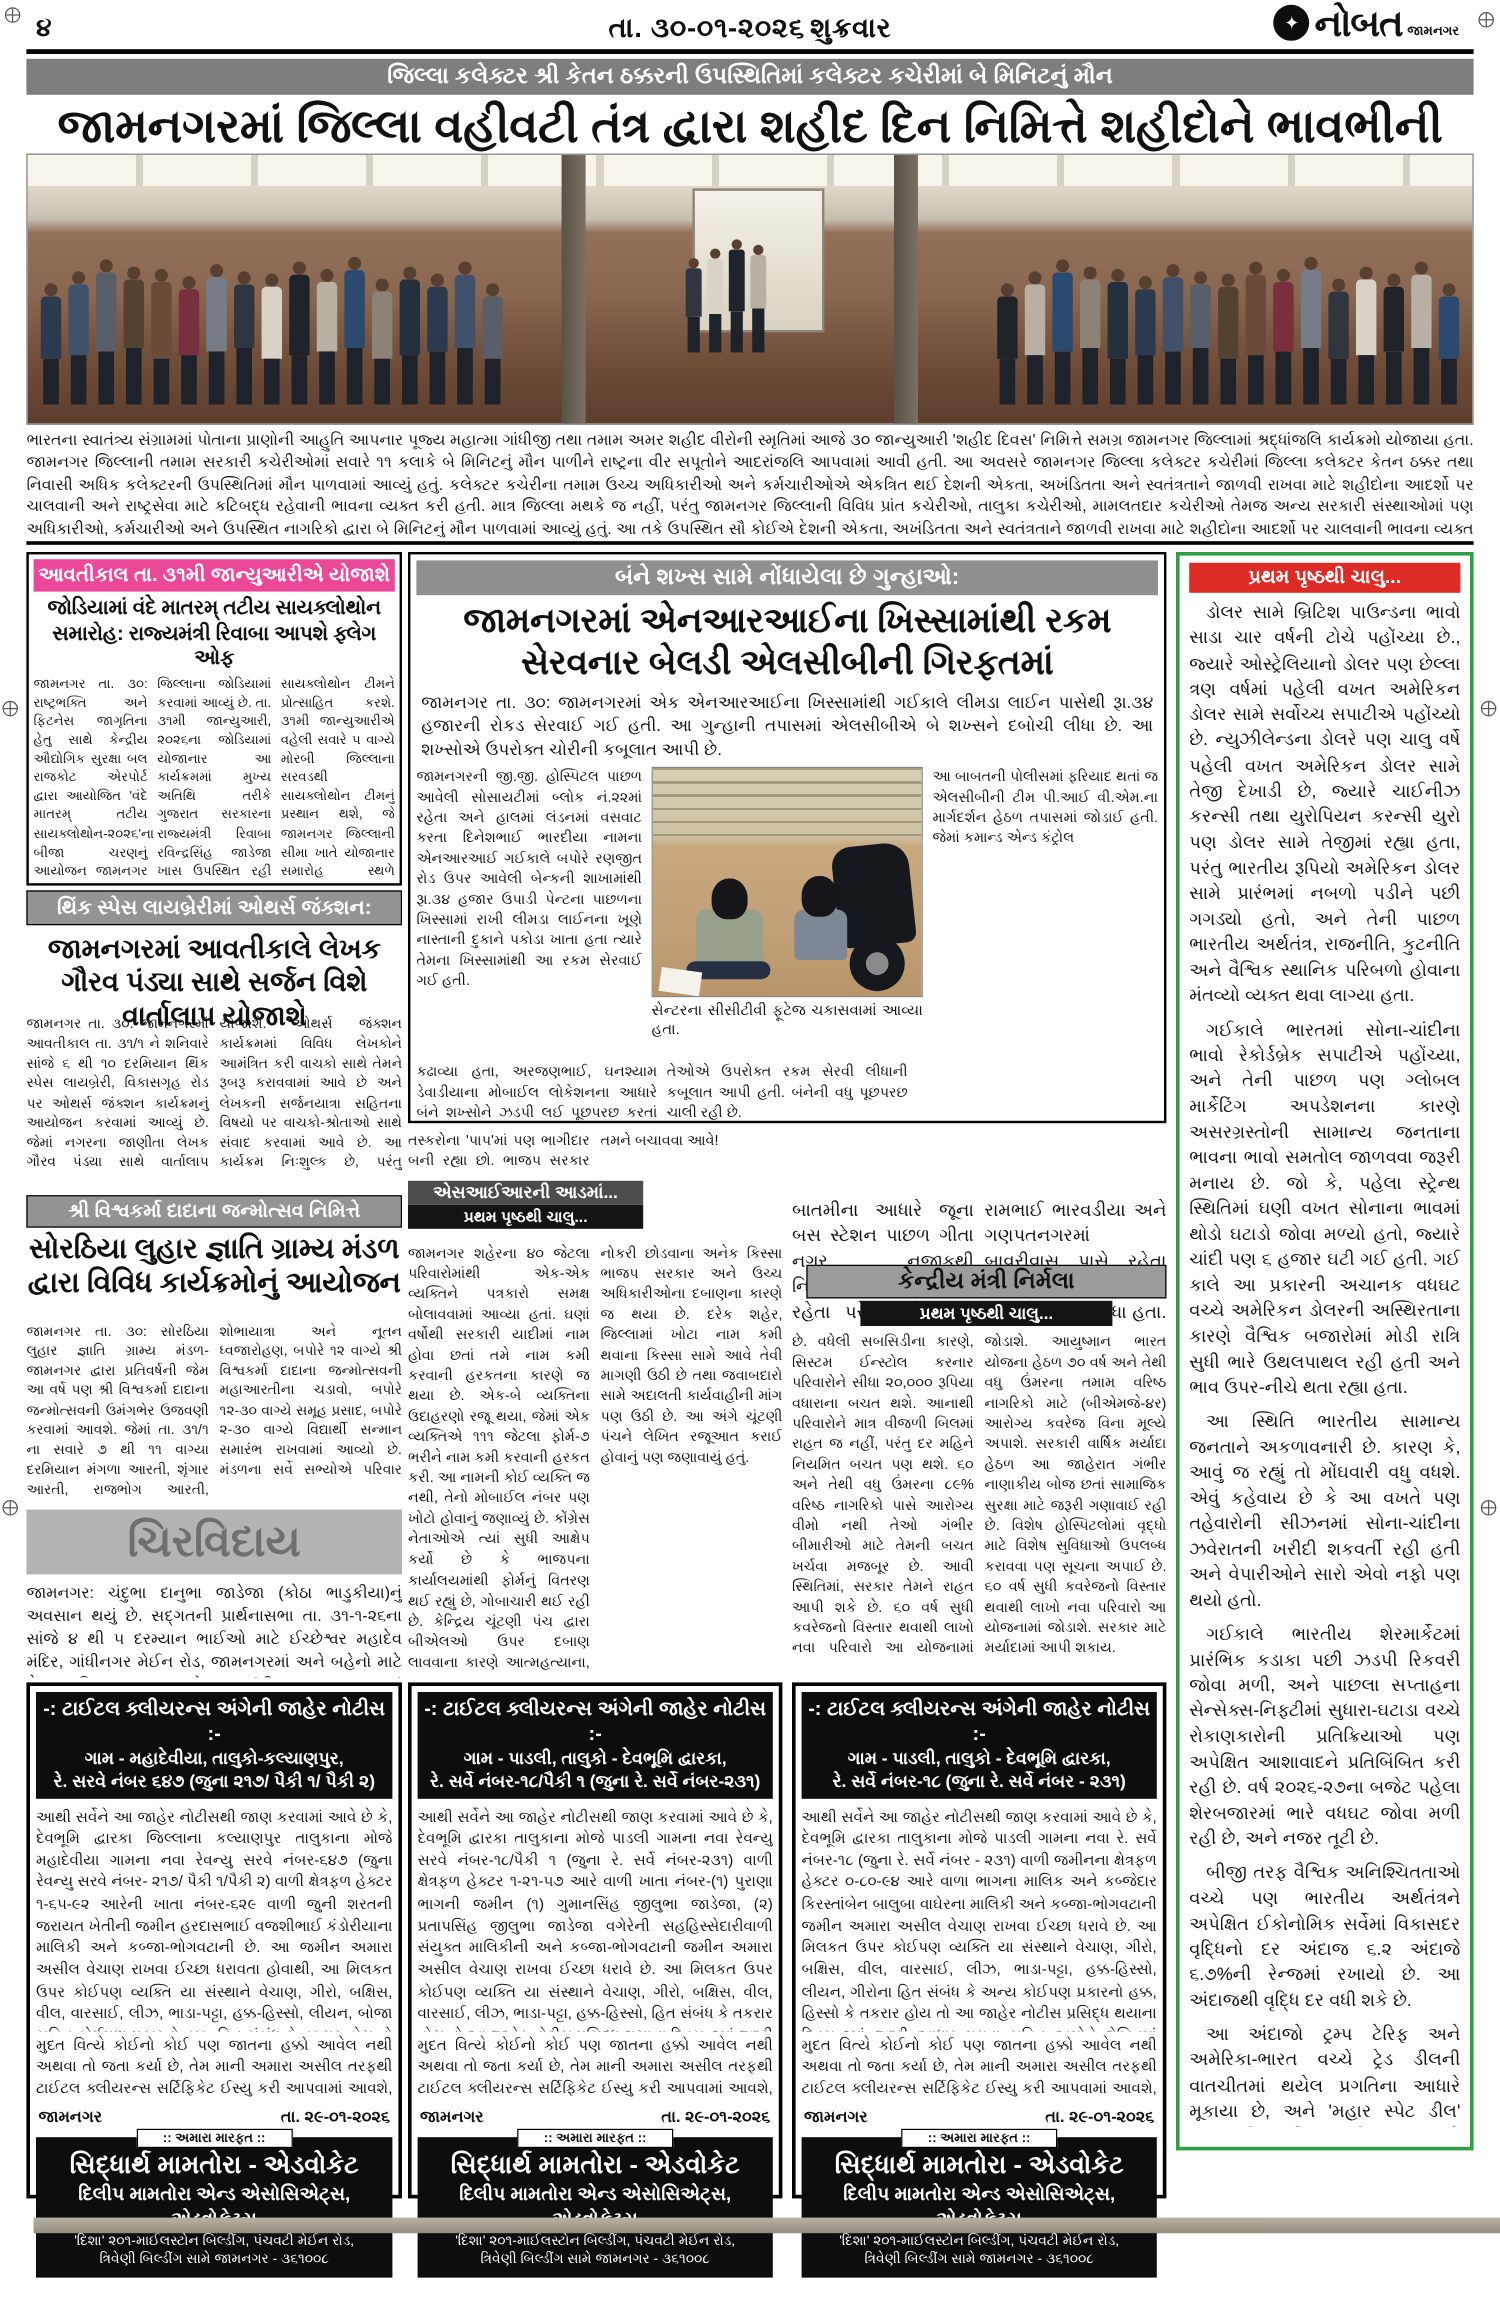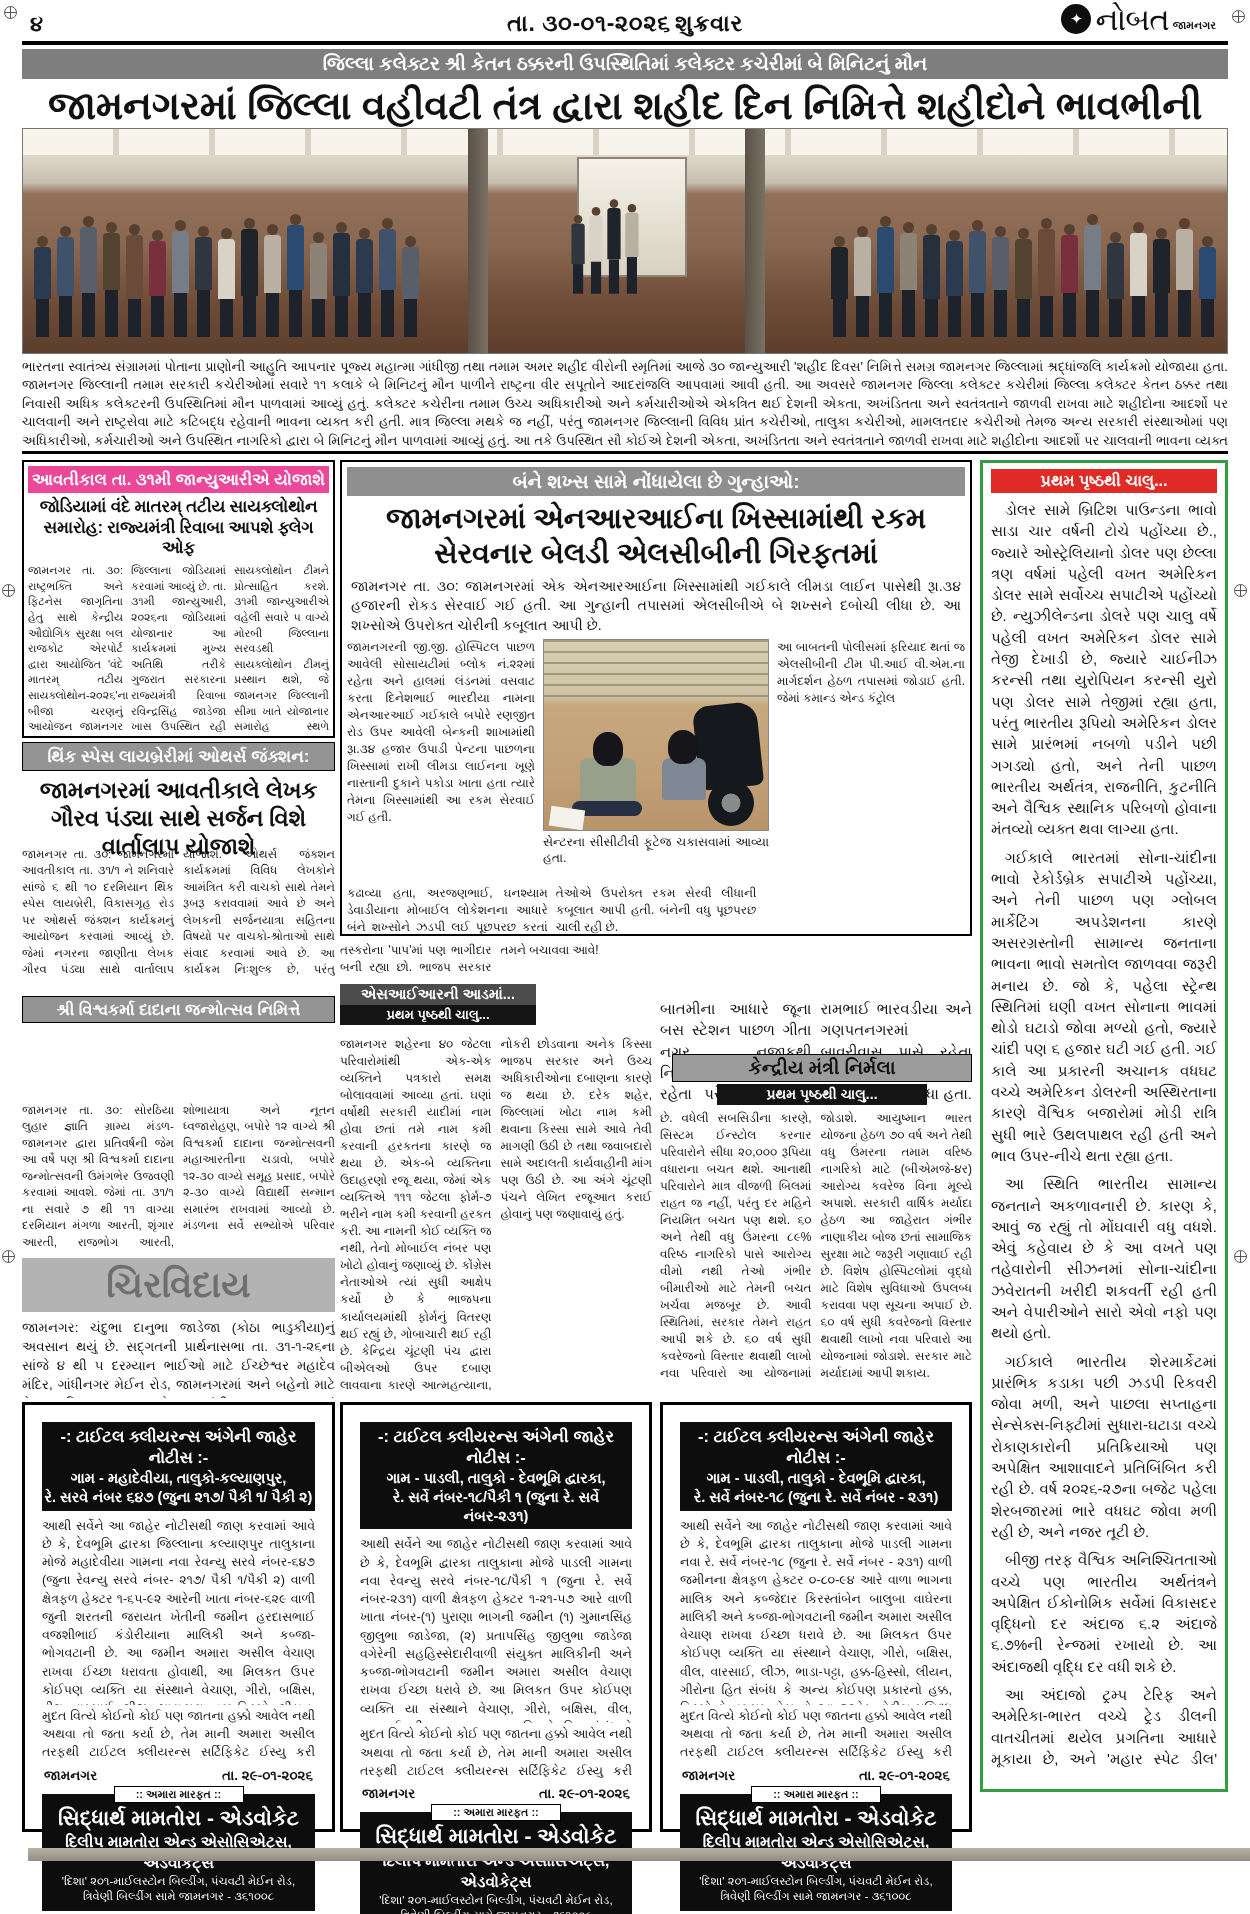--- a/index.html
+++ b/index.html
@@ -9,21 +9,21 @@
   .abs{position:absolute}
   .just{text-align:justify}
   .ctr{text-align:center}
   .clip{overflow:hidden}
   .rule{background:#000}
   
   .pageno{font-size:21px;font-weight:bold}
   .dateline{font-size:23px;font-weight:bold;letter-spacing:.5px}
   .masthead{display:flex;align-items:flex-end;gap:4px}
   .mast-emblem{width:30px;height:30px;border-radius:50%;background:#0e0e0e;color:#fff;display:flex;align-items:center;justify-content:center;font-size:15px}
-  .mast-name{font-size:31px;font-weight:400;letter-spacing:-1px;line-height:.9}
+  .mast-name{font-size:31px;font-weight:700;letter-spacing:-1px;line-height:.9}
   .mast-sub{font-size:11px;font-weight:bold;padding-bottom:2px}
   
   .gbar{background:#7e7e7e;color:#fff;font-weight:bold;text-align:center}
   .sbar{background:#949494;color:#fff;font-weight:bold;text-align:center;border:1px solid #000}
   .blackbar{background:#141414;color:#fff;font-weight:bold;text-align:center}
   .redbar{background:#df2b26;color:#fff;font-weight:bold;text-align:center}
   .hl{font-weight:800;text-align:center;letter-spacing:-.3px;line-height:1.22}
   .bodytxt{font-size:11.6px;line-height:1.42;text-align:justify}
   .cols2{column-count:2;column-gap:9px;column-fill:auto}
   .cols3{column-count:3;column-gap:8px;column-fill:auto}
@@ -47,21 +47,21 @@
   .steps{position:absolute;left:0;top:0;right:0;height:34%;background:repeating-linear-gradient(180deg,rgba(90,80,55,.4) 0 2px,rgba(0,0,0,0) 2px 11px)}
   .hood{position:absolute;width:30px;height:34px;background:#15151a;border-radius:48% 48% 42% 42%}
   .torso2{position:absolute;border-radius:8px 8px 4px 4px}
   .legs2{position:absolute;background:#273042;border-radius:8px}
   .scoot-body{position:absolute;background:#15181c;border-radius:16px 20px 8px 10px;transform:rotate(-6deg)}
   .wheel{position:absolute;border-radius:50%;background:radial-gradient(circle,#8a8a8a 0 28%,#15181c 30% 100%)}
   .paper{position:absolute;background:#f4f2ea;transform:rotate(8deg)}
   
   .obit-box{background:#b3b3b3;color:#6f6f6f;font-weight:800;text-align:center}
   
-  .notice{border:3px solid #000;padding:17px;background:#fff}
+  .notice{border:3px solid #000;padding:5px;background:#fff}
   .nhead{background:#0d0d0d;color:#fff;text-align:center;padding:4px 2px;line-height:1.3}
   .nhead .l1{font-size:16.5px;font-weight:800}
   .nhead .l2{font-size:14.5px;font-weight:bold}
   .nhead .l3{font-size:14.5px;font-weight:bold}
   .nbody{font-size:12.6px;line-height:1.45;text-align:justify;margin-top:6px}
   .nrow{display:flex;justify-content:space-between;font-weight:bold;font-size:13.5px;margin:6px 2px 0}
   .via{width:130px;margin:2px auto -9px;position:relative;z-index:2;background:#fff;border:1px solid #000;text-align:center;font-size:11px;font-weight:bold;padding:1px 0}
   .advbox{background:#0d0d0d;color:#fff;text-align:center;padding:10px 2px 6px;line-height:1.35}
   .advbox .a1{font-size:21px;font-weight:800}
   .advbox .a2{font-size:15.5px;font-weight:bold}
@@ -306,20 +306,21 @@
     <div class="gbar" style="height:27px;font-size:16.5px;line-height:27px;background:#ec4899">આવતીકાલ તા. ૩૧મી જાન્યુઆરીએ યોજાશે</div>
     <div class="hl" style="font-size:17px;margin:4px 0">જોડિયામાં વંદે માતરમ્ તટીય સાયક્લોથોન સમારોહ: રાજ્યમંત્રી રિવાબા આપશે ફ્લેગ ઓફ</div>
     <div class="bodytxt cols3 clip" style="height:178px;font-size:11px">જામનગર તા. ૩૦: રાષ્ટ્રભક્તિ અને ફિટનેસ જાગૃતિના હેતુ સાથે કેન્દ્રીય ઔદ્યોગિક સુરક્ષા બલ રાજકોટ એરપોર્ટ દ્વારા આયોજિત 'વંદે માતરમ્ તટીય સાયક્લોથોન-૨૦૨૬'ના બીજા ચરણનું આયોજન જામનગર જિલ્લાના જોડિયામાં કરવામાં આવ્યું છે. તા. ૩૧મી જાન્યુઆરી, ૨૦૨૬ના જોડિયામાં યોજાનાર આ કાર્યક્રમમાં મુખ્ય અતિથિ તરીકે ગુજરાત સરકારના રાજ્યમંત્રી રિવાબા રવિન્દ્રસિંહ જાડેજા ખાસ ઉપસ્થિત રહી સાયક્લોથોન ટીમને પ્રોત્સાહિત કરશે. ૩૧મી જાન્યુઆરીએ વહેલી સવારે ૫ વાગ્યે મોરબી જિલ્લાના સરવડથી સાયક્લોથોન ટીમનું પ્રસ્થાન થશે, જે જામનગર જિલ્લાની સીમા ખાતે યોજાનાર સમારોહ સ્થળે પહોંચશે. સવારે ૭ થી ૯ વાગ્યે મંત્રી પ્રતિભાગીઓને આવકારશે, પ્રતિભાગીઓનું ભવ્ય સન્માન કરવામાં આવશે. શાળાઓના વિદ્યાર્થીઓ દ્વારા સાંસ્કૃતિક પ્રસ્તુતિઓ રજૂ કરવામાં આવશે, તેમજ સીઆઈએસએફની ટીમો અને યોગના નિષ્ણાંતો દ્વારા સાયકલયાત્રીઓનું જોડિયામાં સ્વાગત કરવામાં આવશે. સૌ નગરજનોને આ રાષ્ટ્રભક્તિસભર કાર્યક્રમમાં ઉપસ્થિત રહેવા અનુરોધ કરાયો છે.</div>
   </div>
 
   <div class="abs sbar" style="left:22px;top:742px;width:313px;height:29px;font-size:17px;line-height:27px">થિંક સ્પેસ લાયબ્રેરીમાં ઓથર્સ જંક્શન:</div>
   <div class="abs hl" style="left:22px;top:776px;width:313px;font-size:23px">જામનગરમાં આવતીકાલે લેખક ગૌરવ પંડ્યા સાથે સર્જન વિશે વાર્તાલાપ યોજાશે</div>
   <div class="abs bodytxt cols2 clip" style="left:22px;top:846px;width:313px;height:146px">જામનગર તા. ૩૦: જામનગરમાં આવતીકાલ તા. ૩૧/૧ ને શનિવારે સાંજે ૬ થી ૧૦ દરમિયાન થિંક સ્પેસ લાયબ્રેરી, વિકાસગૃહ રોડ પર ઓથર્સ જંક્શન કાર્યક્રમનું આયોજન કરવામાં આવ્યું છે. જેમાં નગરના જાણીતા લેખક ગૌરવ પંડ્યા સાથે વાર્તાલાપ યોજાશે. ઓથર્સ જંક્શન કાર્યક્રમમાં વિવિધ લેખકોને આમંત્રિત કરી વાચકો સાથે તેમને રૂબરૂ કરાવવામાં આવે છે અને લેખકની સર્જનયાત્રા સહિતના વિષયો પર વાચકો-શ્રોતાઓ સાથે સંવાદ કરવામાં આવે છે. આ કાર્યક્રમ નિઃશુલ્ક છે, પરંતુ અગાઉથી નોંધણી જરૂરી છે. વધુ વિગત માટે મો. ૬૩૫૦૭૮૮૯૦૫ પર સંપર્ક કરવા જણાવાયું છે.</div>
 
   <div class="abs sbar" style="left:22px;top:996px;width:313px;height:27px;font-size:16px;line-height:25px">શ્રી વિશ્વકર્મા દાદાના જન્મોત્સવ નિમિત્તે</div>
+  <div class="abs hl" style="left:22px;top:1026px;width:313px;font-size:24px">સોરઠિયા લુહાર જ્ઞાતિ ગ્રામ્ય મંડળ દ્વારા વિવિધ કાર્યક્રમોનું આયોજન</div>
   <div class="abs bodytxt cols2 clip" style="left:22px;top:1102px;width:313px;height:152px">જામનગર તા. ૩૦: સોરઠિયા લુહાર જ્ઞાતિ ગ્રામ્ય મંડળ-જામનગર દ્વારા પ્રતિવર્ષની જેમ આ વર્ષે પણ શ્રી વિશ્વકર્મા દાદાના જન્મોત્સવની ઉમંગભેર ઉજવણી કરવામાં આવશે. જેમાં તા. ૩૧/૧ ના સવારે ૭ થી ૧૧ વાગ્યા દરમિયાન મંગળા આરતી, શૃંગાર આરતી, રાજભોગ આરતી, શોભાયાત્રા અને નૂતન ધ્વજારોહણ, બપોરે ૧૨ વાગ્યે શ્રી વિશ્વકર્મા દાદાના જન્મોત્સવની મહાઆરતીના ચડાવો, બપોરે ૧૨-૩૦ વાગ્યે સમૂહ પ્રસાદ, બપોરે ૨-૩૦ વાગ્યે વિદ્યાર્થી સન્માન સમારંભ રાખવામાં આવ્યો છે. મંડળના સર્વે સભ્યોએ પરિવાર સાથે ઉપસ્થિત રહેવા અનુરોધ કરવામાં આવ્યો છે.</div>
 
   <div class="abs obit-box" style="left:22px;top:1258px;width:313px;height:54px;font-size:36px;line-height:54px">ચિરવિદાય</div>
   <div class="abs just clip" style="left:22px;top:1318px;width:313px;height:80px;font-size:13.4px;line-height:1.42">જામનગર: ચંદુભા દાનુભા જાડેજા (કોઠા ભાડુકીયા)નું અવસાન થયું છે. સદ્ગતની પ્રાર્થનાસભા તા. ૩૧-૧-૨૬ના સાંજે ૪ થી ૫ દરમ્યાન ભાઈઓ માટે ઈચ્છેશ્વર મહાદેવ મંદિર, ગાંધીનગર મેઈન રોડ, જામનગરમાં અને બહેનો માટે તેમના નિવાસ સ્થાન એ/૧૪, ગાંધીનગર, જામનગરમાં રાખવામાં આવેલ છે.</div>
 
   <div class="abs artbox" style="left:340px;top:460px;width:632px;height:476px;padding:5px">
     <div class="gbar" style="height:29px;font-size:19px;line-height:29px;background:#8f8f8f">બંને શખ્સ સામે નોંધાયેલા છે ગુન્હાઓ:</div>
     <div class="hl" style="font-size:29px;margin:5px 0">જામનગરમાં એનઆરઆઈના ખિસ્સામાંથી રકમ સેરવનાર બેલડી એલસીબીની ગિરફતમાં</div>
     <div class="just clip" style="height:58px;font-size:14.2px;line-height:1.38;padding:0 4px">જામનગર તા. ૩૦: જામનગરમાં એક એનઆરઆઈના ખિસ્સામાંથી ગઈકાલે લીમડા લાઈન પાસેથી રૂા.૩૪ હજારની રોકડ સેરવાઈ ગઈ હતી. આ ગુન્હાની તપાસમાં એલસીબીએ બે શખ્સને દબોચી લીધા છે. આ શખ્સોએ ઉપરોક્ત ચોરીની કબૂલાત આપી છે.</div>
     <div style="display:flex;gap:8px;margin-top:4px;height:242px">

